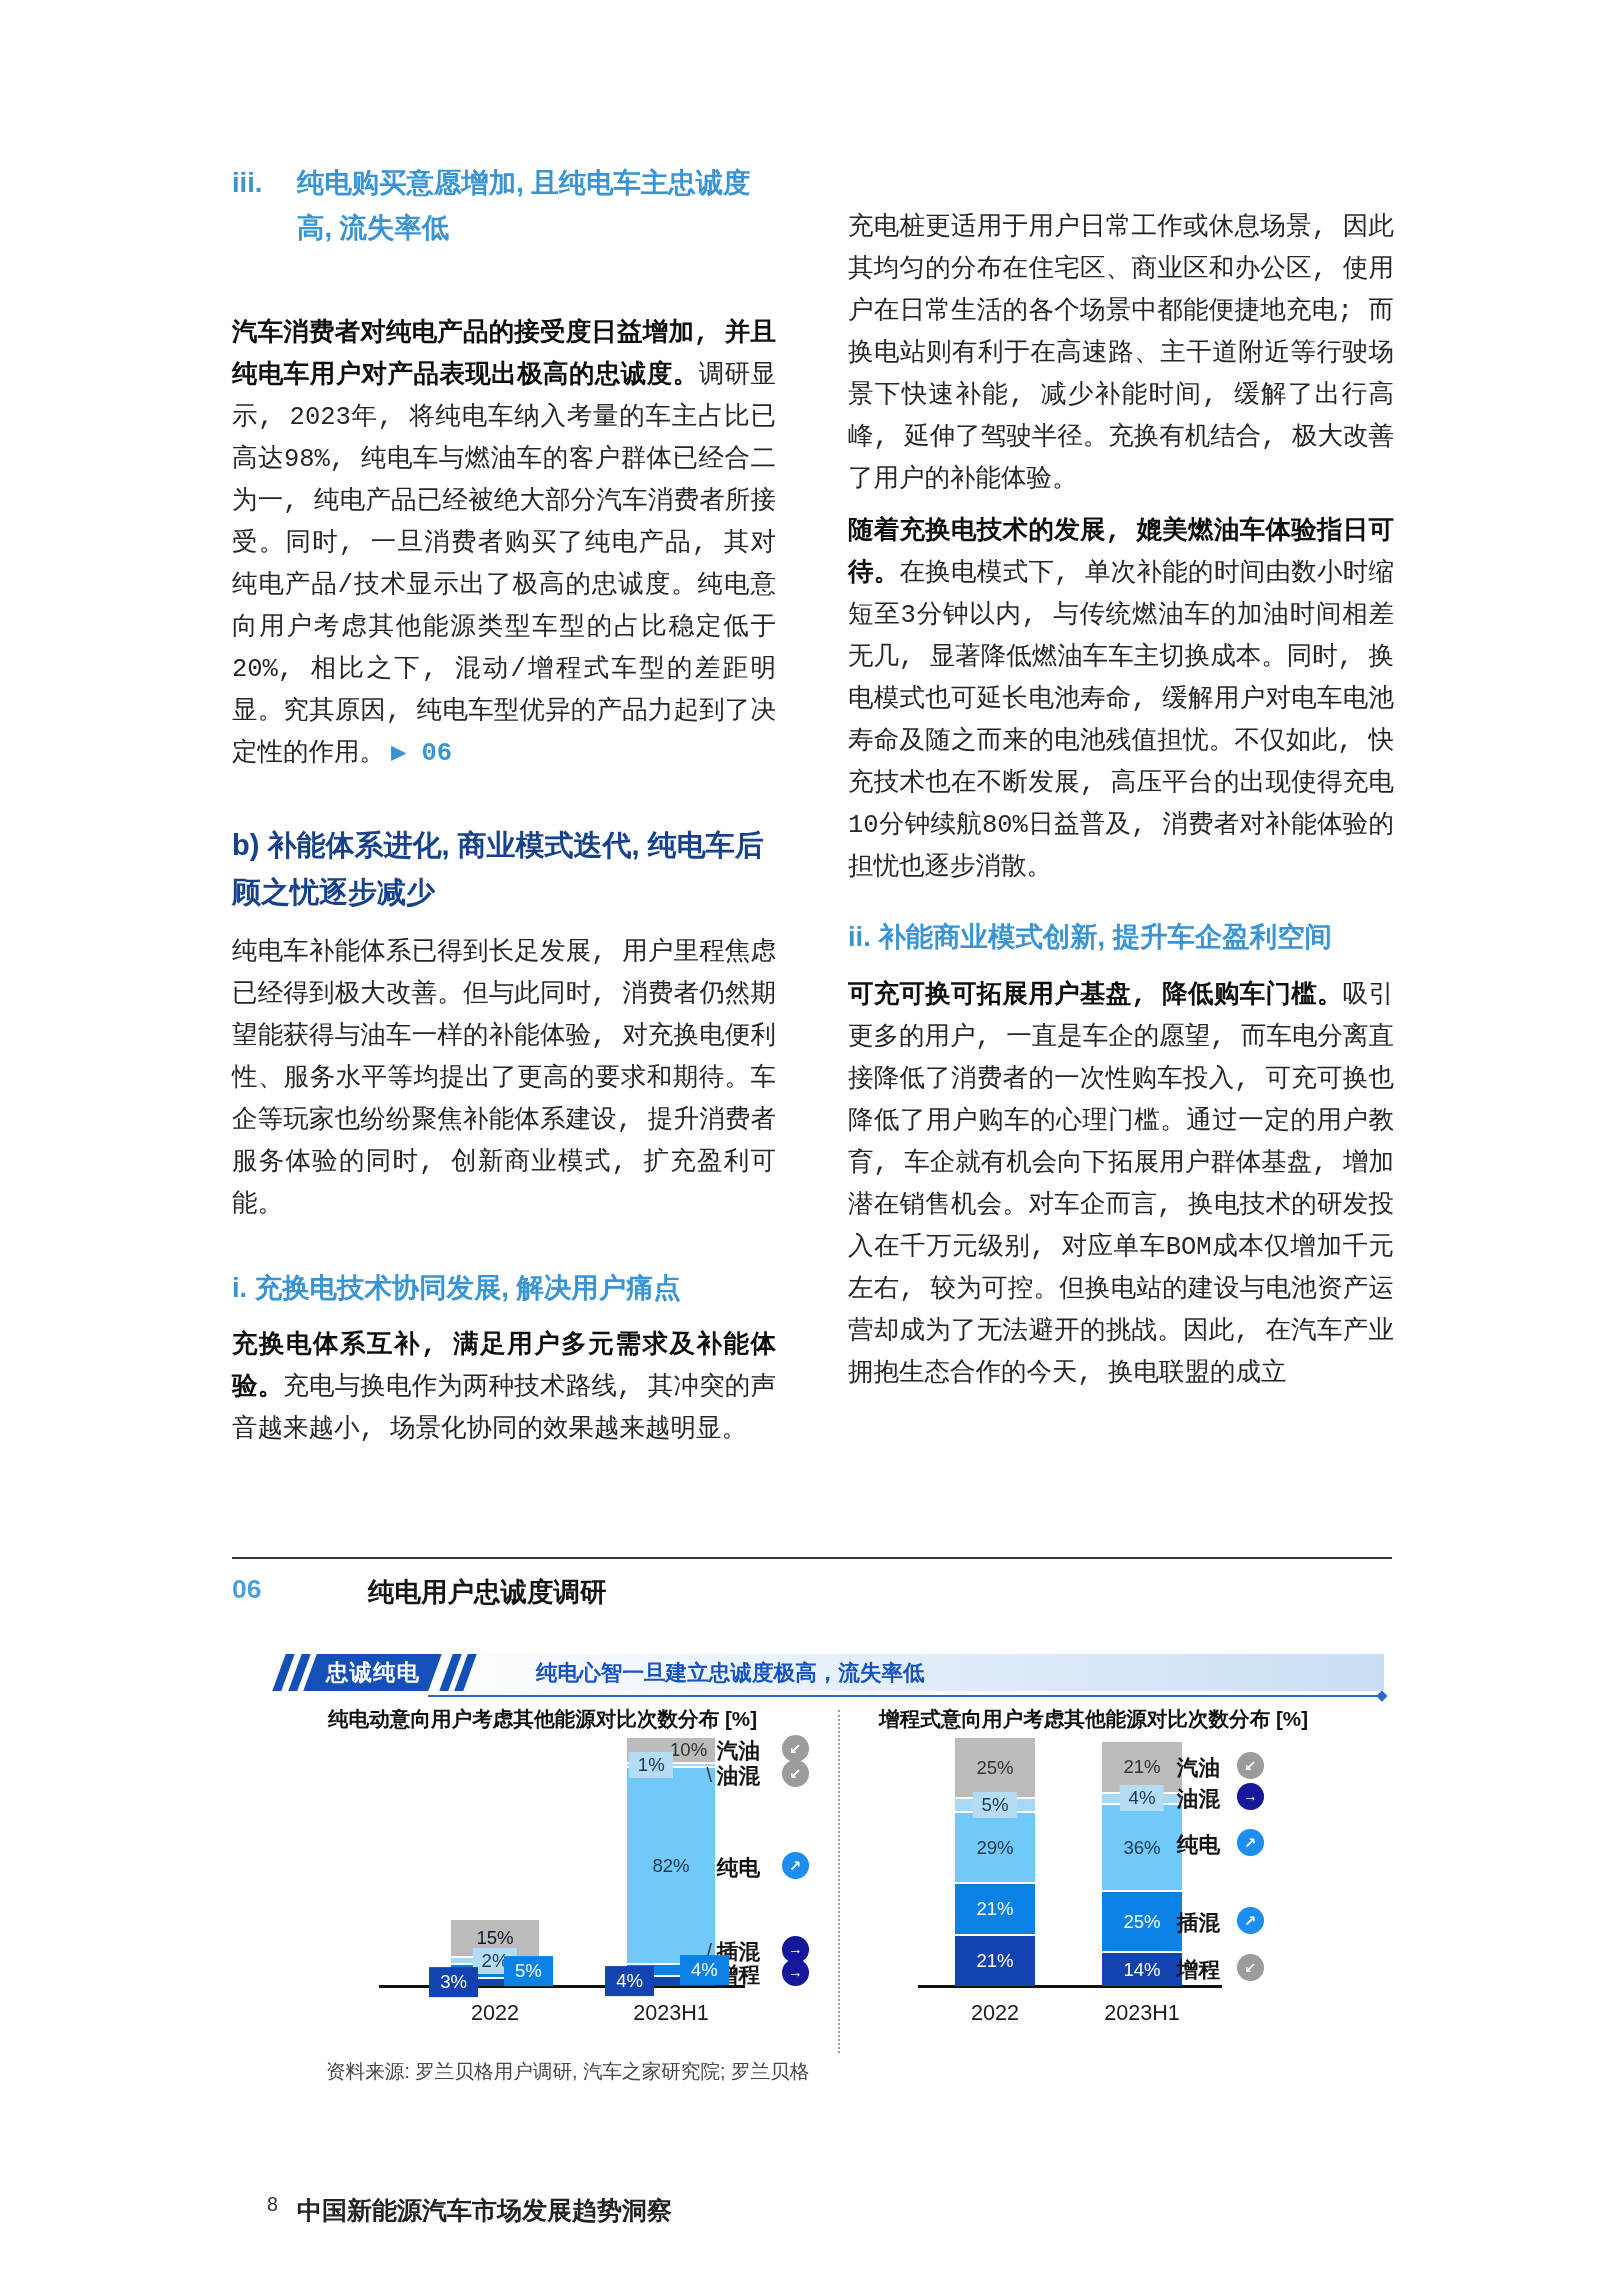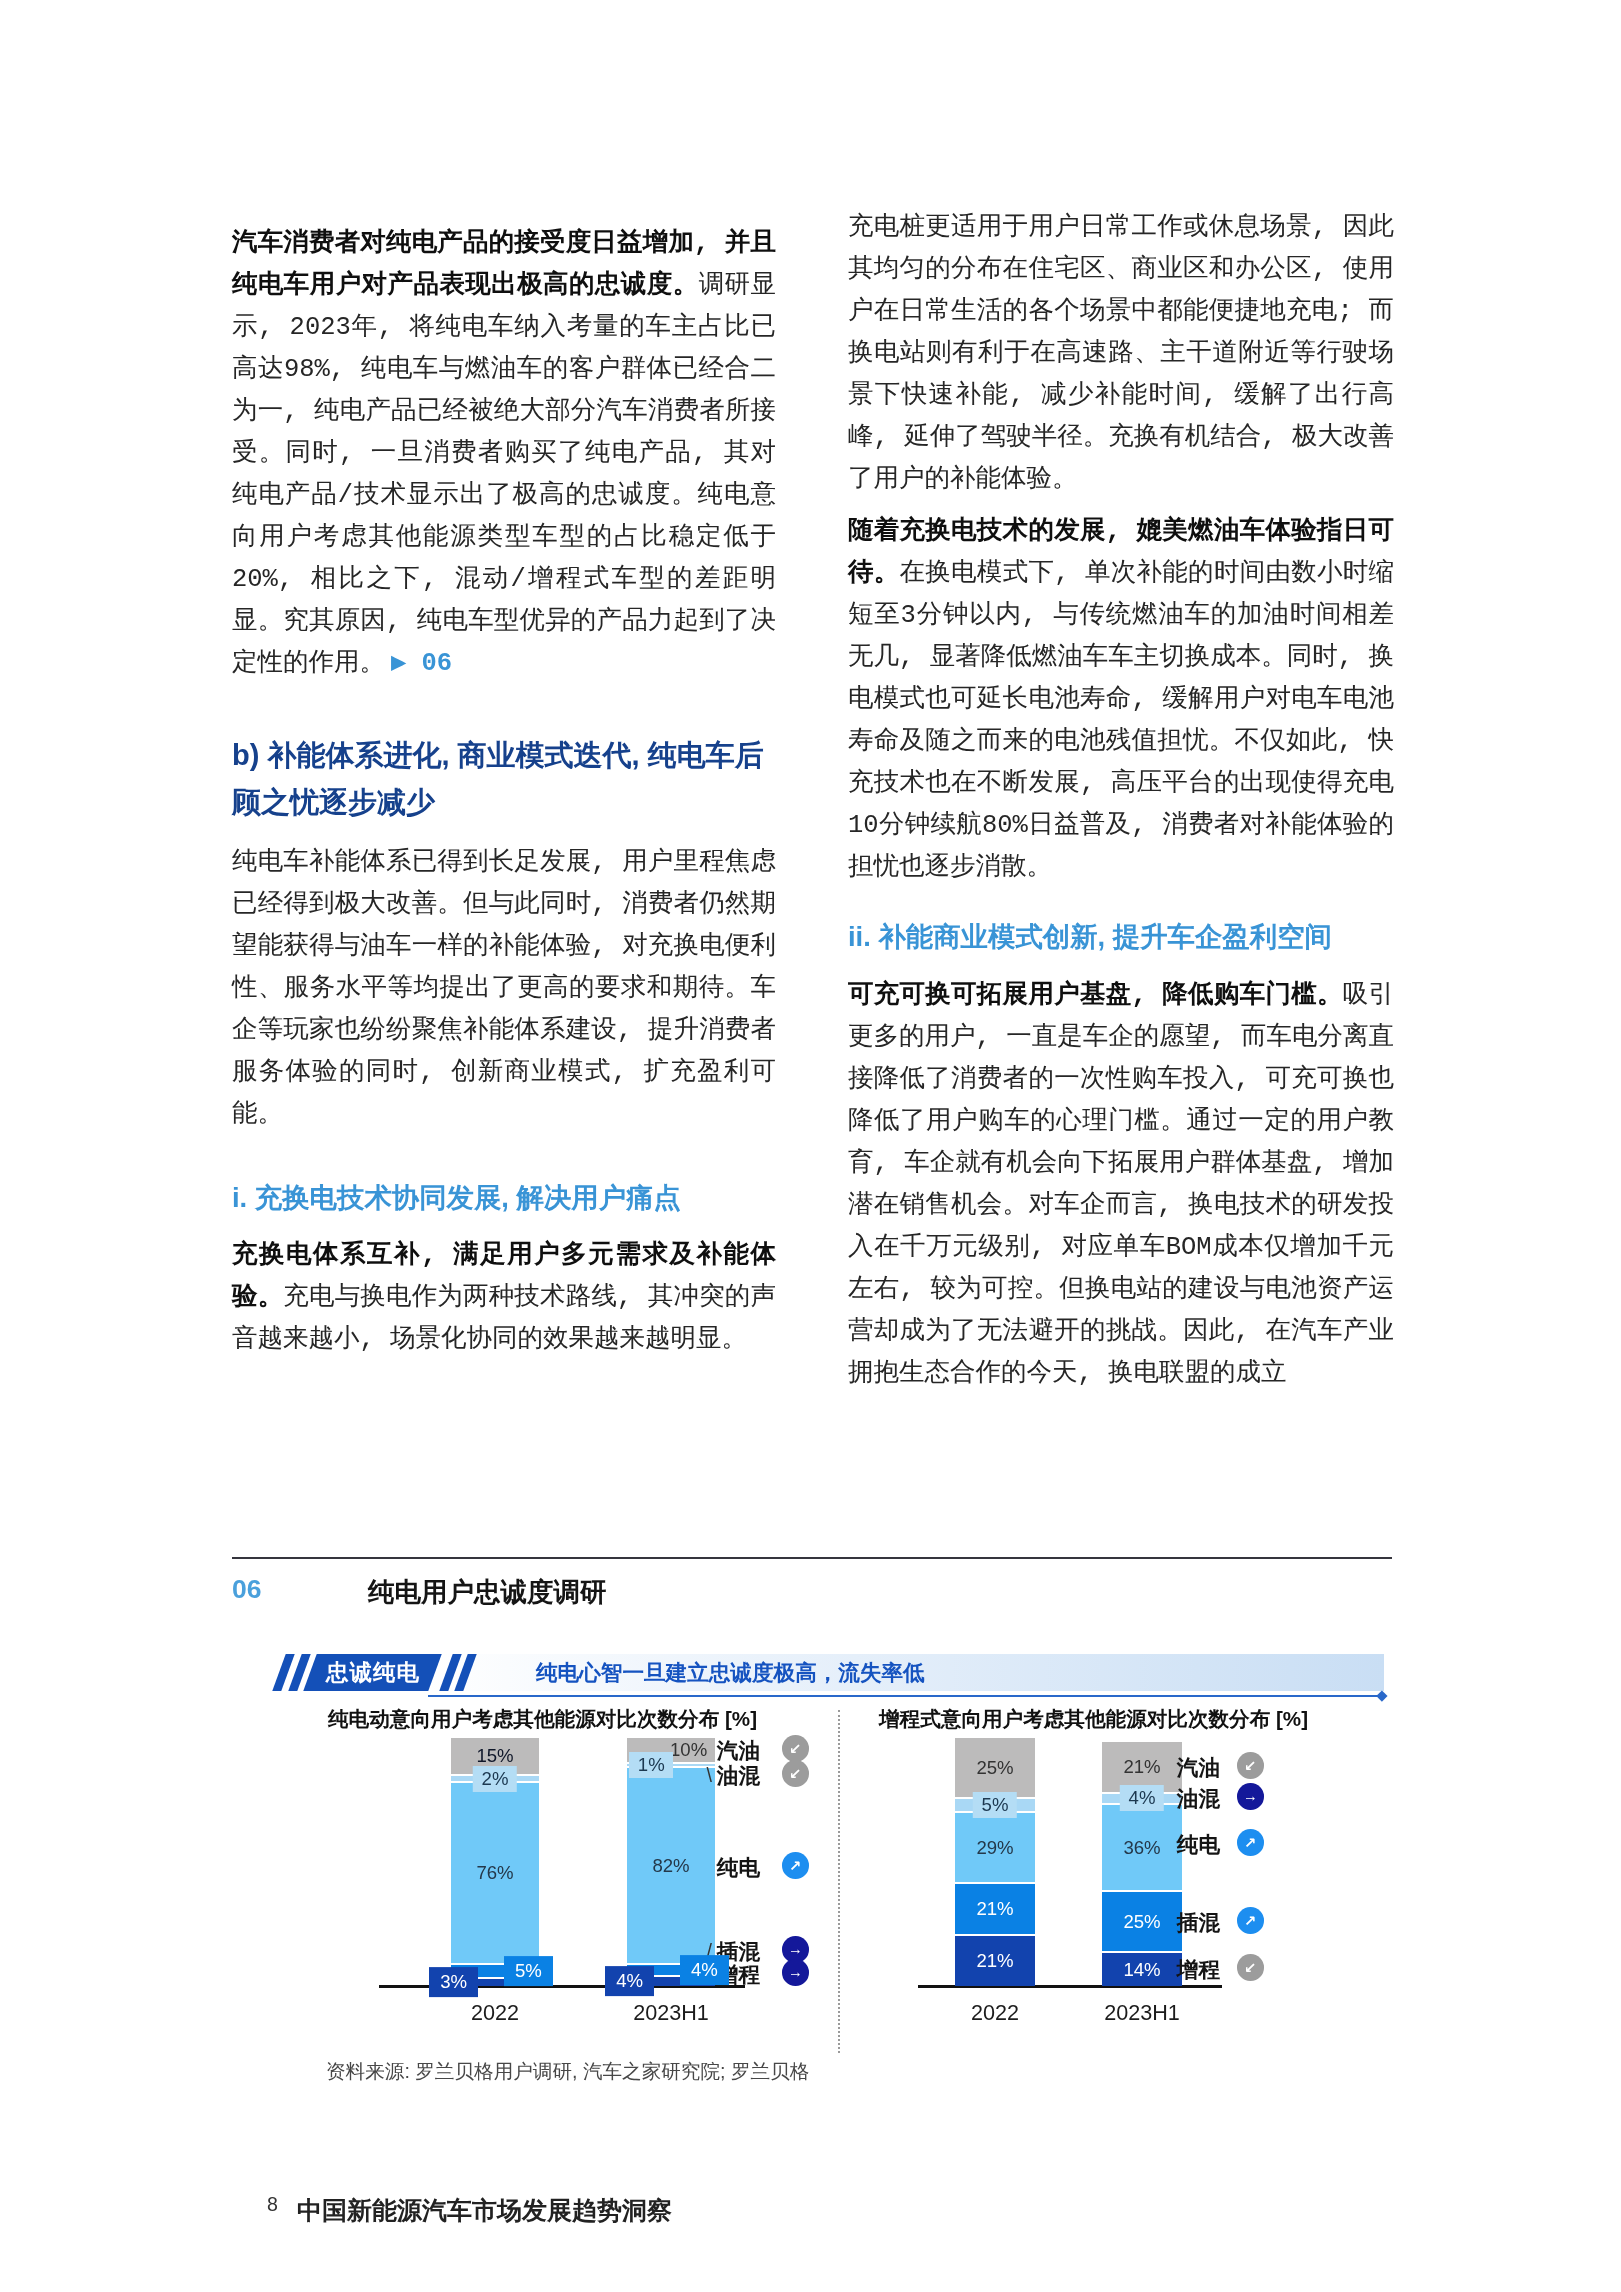--- a/index.html
+++ b/index.html
@@ -66,20 +66,24 @@
   #divider{position:absolute;left:606px;top:4.9px;height:343px;border-left:2px dotted #9a9a9a;}
   
   #source{position:absolute;left:326px;top:2058px;font-size:19.6px;color:#474747;}
   #footer-num{position:absolute;left:267px;top:2193px;font-size:19.6px;color:#333;}
   #footer-title{position:absolute;left:297px;top:2194px;font-size:25px;font-weight:bold;color:#222;}
 </style>
 </head>
 <body>
 
 <div class="col" id="col-left">
+  <h3 class="h-blue h-flex">
+    <span class="mk">iii.</span>
+    <span>纯电购买意愿增加, 且纯电车主忠诚度高, 流失率低</span>
+  </h3>
   <p class="mt-p1">
     <span class="lead">汽车消费者对纯电产品的接受度日益增加, 并且纯电车用户对产品表现出极高的忠诚度。</span><span>调研显示, 2023年, 将纯电车纳入考量的车主占比已高达98%, 纯电车与燃油车的客户群体已经合二为一, 纯电产品已经被绝大部分汽车消费者所接受。同时, 一旦消费者购买了纯电产品, 其对纯电产品/技术显示出了极高的忠诚度。纯电意向用户考虑其他能源类型车型的占比稳定低于20%, 相比之下, 混动/增程式车型的差距明显。究其原因, 纯电车型优异的产品力起到了决定性的作用。</span><span class="ref">▶ 06</span>
   </p>
   <h2 class="h-navy mt-hb">b) 补能体系进化, 商业模式迭代, 纯电车后顾之忧逐步减少</h2>
   <p class="mt-p2">纯电车补能体系已得到长足发展, 用户里程焦虑已经得到极大改善。但与此同时, 消费者仍然期望能获得与油车一样的补能体验, 对充换电便利性、服务水平等均提出了更高的要求和期待。车企等玩家也纷纷聚焦补能体系建设, 提升消费者服务体验的同时, 创新商业模式, 扩充盈利可能。</p>
   <h3 class="h-blue mt-hi">i. 充换电技术协同发展, 解决用户痛点</h3>
   <p class="mt-p3">
     <span class="lead">充换电体系互补, 满足用户多元需求及补能体验。</span><span>充电与换电作为两种技术路线, 其冲突的声音越来越小, 场景化协同的效果越来越明显。</span>
   </p>
 </div>
@@ -118,23 +122,20 @@
   <div id="divider"></div>
 <div class="panel-title" style="left: 96px;">纯电动意向用户考虑其他能源对比次数分布 [%]</div>
     <div class="axis" style="left: 147px; width: 366px;"></div>
     <div class="bar" style="left: 219px; width: 88px;">
       <div class="seg gapline" style="height: 36px; background: rgb(188, 187, 187);">
         <span class="seglab" style="color: #0f172a;">15%</span>
       </div>
       <div class="seg gapline" style="height: 4.7px; background: rgb(169, 216, 245);">
         <span class="segbox boxc" style="background: rgb(180, 221, 245); color: rgb(28, 56, 80);">2%</span>
       </div>
-      <div class="seg gapline" style="height: 180px; background: rgb(112, 201, 248);">
-        <span class="seglab" style="color: rgb(36, 56, 74);">76%</span>
-      </div>
       <div class="seg gapline" style="height: 12px; background: rgb(10, 129, 228);">
         <span class="segbox boxr" style="background: rgb(10, 129, 228); color: rgb(255, 255, 255);">5%</span>
       </div>
       <div class="seg" style="height: 7.1px; background: rgb(18, 67, 174);">
         <span class="segbox boxn" style="background: rgb(18, 67, 174); color: rgb(255, 255, 255);">3%</span>
       </div>
       <div class="year">2022</div>
     </div>
     <div class="bar" style="left: 395px; width: 88px;">
       <div class="seg gapline" style="height: 24px; background: rgb(188, 187, 187);">

